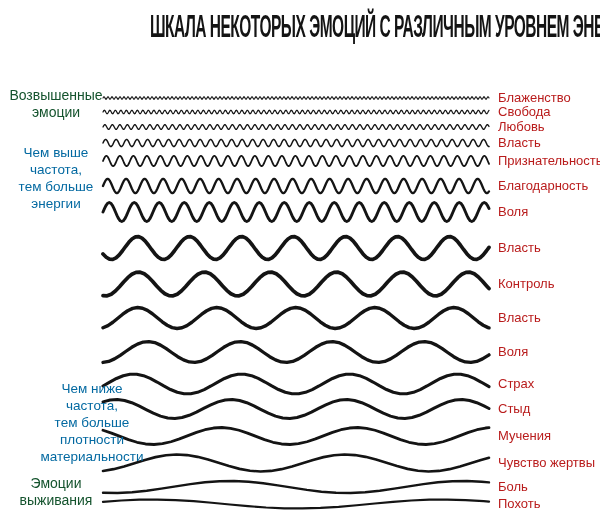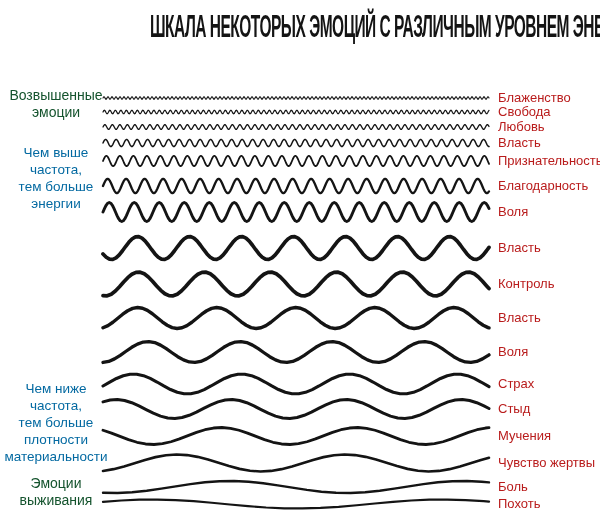--- a/index.html
+++ b/index.html
@@ -49,21 +49,21 @@
       <path d="M103 492.77L117.56 492.96L132.13 492.25L146.69 490.73L161.25 488.65L175.81 486.32L190.38 484.09L204.94 482.30L219.50 481.23L234.06 481.04L248.63 481.75L263.19 483.27L277.75 485.35L292.31 487.68L306.88 489.91L321.44 491.70L336.00 492.77L350.56 492.96L365.13 492.25L379.69 490.73L394.25 488.65L408.81 486.32L423.38 484.09L437.94 482.30L452.50 481.23L467.06 481.04L481.63 481.75L489 482.43" fill="none" stroke="#141414" stroke-width="2.4" stroke-linecap="round" stroke-linejoin="round"></path>
       <path d="M103 501.84L121.13 500.50L139.25 499.68L157.38 499.53L175.50 500.05L193.63 501.18L211.75 502.73L229.88 504.48L248.00 506.16L266.13 507.50L284.25 508.32L302.38 508.47L320.50 507.95L338.63 506.82L356.75 505.27L374.88 503.52L393.00 501.84L411.13 500.50L429.25 499.68L447.38 499.53L465.50 500.05L483.63 501.18L489 501.60" fill="none" stroke="#141414" stroke-width="2.2" stroke-linecap="round" stroke-linejoin="round"></path>
     </svg>
   <div id="left-annotations">
       <div class="annot ink" style="top: 87px;">Возвышенные
 эмоции</div>
       <div class="annot muted" style="top: 144px;">Чем выше
 частота,
 тем больше
 энергии</div>
-      <div class="annot muted" style="top: 380px;">Чем ниже
+      <div class="annot muted" style="top: 380px; padding-left: 36px;">Чем ниже
 частота,
 тем больше
 плотности
 материальности</div>
       <div class="annot ink" style="top: 475px;">Эмоции
 выживания</div>
     </div>
   <div id="wave-labels">
       <div class="wave-label" style="top: 98px;">Блаженство</div>
       <div class="wave-label" style="top: 112px;">Свобода</div>

